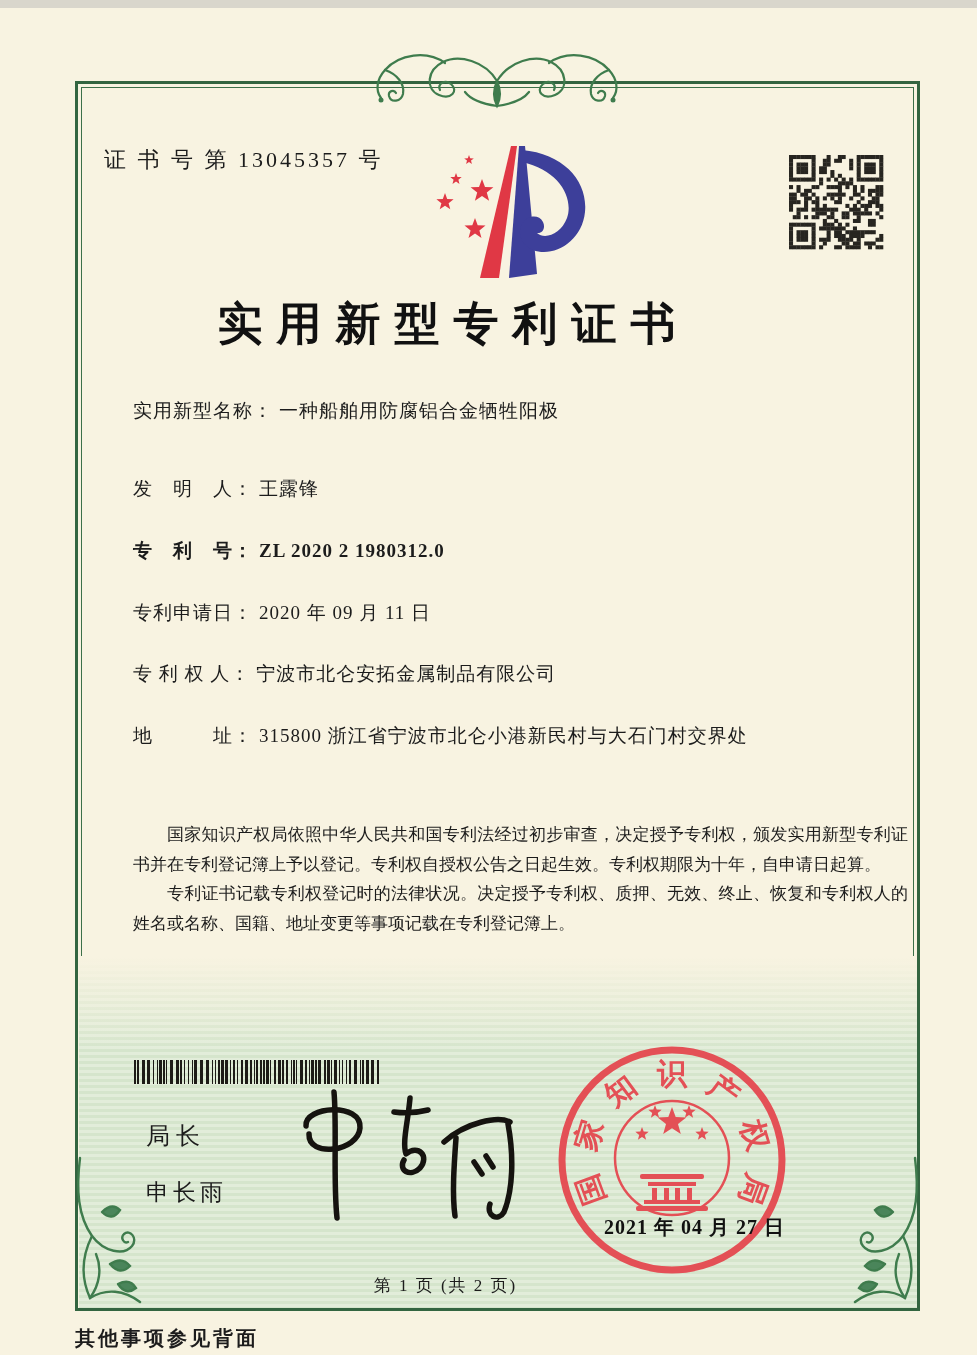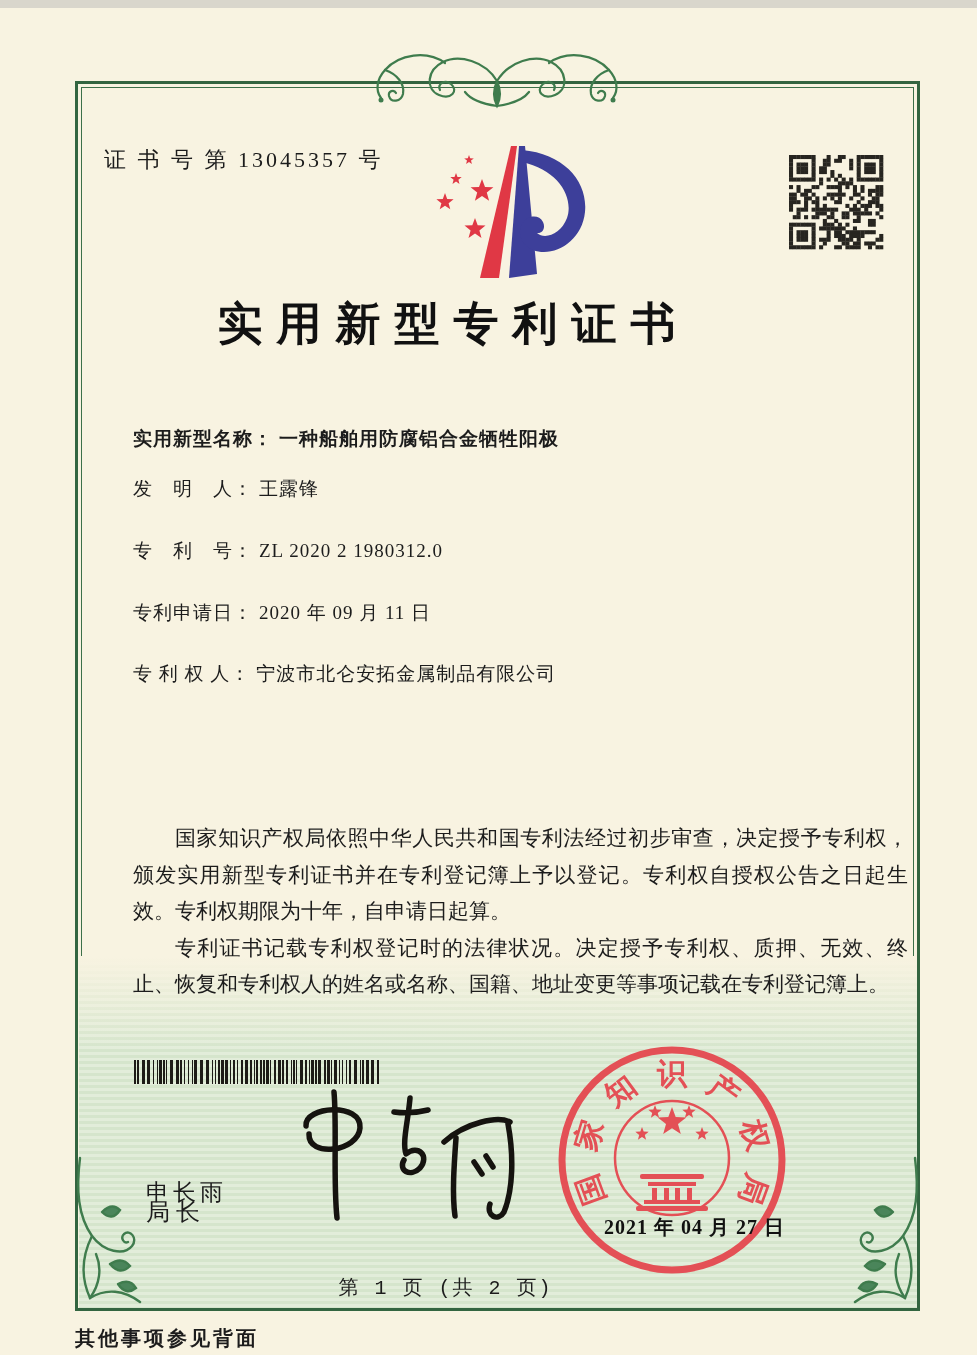--- a/index.html
+++ b/index.html
@@ -23,30 +23,30 @@
   }
   .cert-no{ position:absolute; left:104px; top:137px; font-size:22px; letter-spacing:3px; }
   .title{
     position:absolute; left:75px; top:286px; width:743px; text-align:center;
     font-size:45px; font-weight:700; letter-spacing:14px; text-indent:14px; color:#111;
   }
   .row{ position:absolute; left:133px; font-size:19px; white-space:nowrap; }
   .row .lbl{ letter-spacing:1px; }
   .row .val{ margin-left:6px; letter-spacing:1px; }
   .grant-no{ position:absolute; left:497px; top:0; }
-  .paras{ position:absolute; left:133px; top:812px; width:775px; font-size:21px; line-height:1.74; text-align:justify; }
+  .paras{ position:absolute; left:133px; top:812px; width:775px; font-size:17px; line-height:1.74; text-align:justify; }
   .paras p{ margin:0; text-indent:2em; }
   .sans{ font-family:"Liberation Sans","DejaVu Sans",sans-serif; }
-  .director-title{ position:absolute; left:146px; top:1188px; font-size:24px; letter-spacing:6px; }
+  .director-title{ position:absolute; left:146px; top:1112px; font-size:24px; letter-spacing:6px; }
   .director-name{ position:absolute; left:146px; top:1169px; font-size:23px; letter-spacing:4px; }
   .seal-date{
     position:absolute; left:604px; top:1206px; font-size:20px; font-weight:700;
     letter-spacing:1px; color:#111; z-index:5;
   }
-  .page-no{ position:absolute; left:75px; top:1266px; width:741px; text-align:center; font-size:20px; letter-spacing:2px;font-family:Liberation Mono, monospace; }
+  .page-no{ position:absolute; left:75px; top:1266px; width:741px; text-align:center; font-size:17px; letter-spacing:2px; }
   .back-note{ position:absolute; left:75px; top:1317px; width:845px; text-align:left; font-size:20px; font-weight:600; letter-spacing:3px; }
   svg{ position:absolute; overflow:visible; }
   .seal-char{ font-size:30px; font-weight:700; fill:#e5454d; text-anchor:middle; dominant-baseline:central; font-family:"Liberation Serif",serif; }
   .green-stroke{ stroke:#3f7c4d; fill:none; stroke-linecap:round; }
 </style>
 </head>
 <body>
 
 <div class="page">
 
@@ -415,34 +415,37 @@
       <rect x="90.24" y="48.879999999999995" width="4.06" height="4.06" fill="#272520"></rect>
       <rect x="90.24" y="52.64" width="4.06" height="4.06" fill="#272520"></rect>
       <rect x="90.24" y="60.16" width="4.06" height="4.06" fill="#272520"></rect>
       <rect x="90.24" y="78.96" width="4.06" height="4.06" fill="#272520"></rect>
       <rect x="90.24" y="82.72" width="4.06" height="4.06" fill="#272520"></rect>
       <rect x="90.24" y="90.24" width="4.06" height="4.06" fill="#272520"></rect>
     </svg>
 
   <div class="title">实用新型专利证书</div>
 
-  <div class="row" style="top:418px;font-weight:bold;">
+  <div class="row" style="top:390px;">
     <span class="lbl">实用新型名称：</span><span class="val">一种船舶用防腐铝合金牺牲阳极</span>
   </div>
   <div class="row" style="top:468px;">
     <span class="lbl">发　明　人：</span><span class="val">王露锋</span>
   </div>
-  <div class="row" style="top:530px;">
+  <div class="row" style="top:530px;font-weight:bold;">
     <span class="lbl">专　利　号：</span><span class="val">ZL 2020 2 1980312.0</span>
   </div>
   <div class="row" style="top:592px;">
     <span class="lbl">专利申请日：</span><span class="val">2020 年 09 月 11 日</span>
   </div>
   <div class="row" style="top:653px;">
     <span class="lbl">专 利 权 人：</span><span class="val">宁波市北仑安拓金属制品有限公司</span>
+  </div>
+  <div class="row" style="top:715px;">
+    <span class="lbl">地　　　址：</span><span class="val">315800  浙江省宁波市北仑小港新民村与大石门村交界处</span>
   </div>
 
   <div class="paras">
     <p>国家知识产权局依照中华人民共和国专利法经过初步审查，决定授予专利权，颁发实用新型专利证书并在专利登记簿上予以登记。专利权自授权公告之日起生效。专利权期限为十年，自申请日起算。</p>
     <p>专利证书记载专利权登记时的法律状况。决定授予专利权、质押、无效、终止、恢复和专利权人的姓名或名称、国籍、地址变更等事项记载在专利登记簿上。</p>
   </div>
 
   <svg id="barcode" style="left:134px; top:1052px;" width="250" height="24" viewBox="0 0 250 24">
       <rect x="0" y="0" width="2" height="24" fill="#1d1b17"></rect>
       <rect x="3" y="0" width="2" height="24" fill="#1d1b17"></rect>

